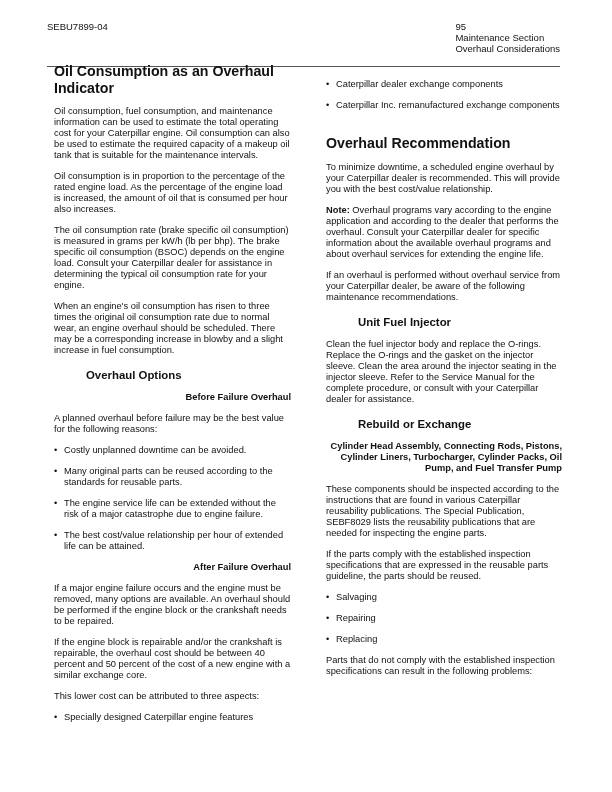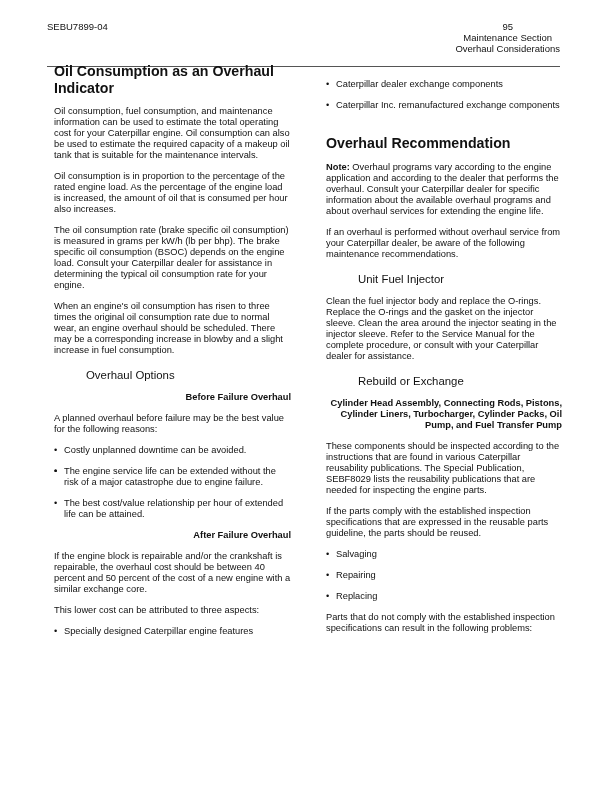--- a/index.html
+++ b/index.html
@@ -1,27 +1,27 @@
 <!DOCTYPE html>
 <html><head>
 <meta charset="utf-8">
 <style>
   html, body { margin: 0; padding: 0; background: #ffffff; }
   body {
     width: 612px; height: 792px; position: relative; overflow: hidden;
     font-family: "Liberation Sans", sans-serif; color: #111111;
   }
   .hdr-left { position: absolute; left: 47px; top: 21px; font-size: 9.5px; }
-  .hdr-right { position: absolute; right: 52px; top: 21px; font-size: 9.5px; text-align: center; line-height: 11.2px; }
+  .hdr-right { position: absolute; right: 52px; top: 21px; font-size: 9.5px; text-align: left; line-height: 11.2px; }
   .rule { position: absolute; left: 47px; right: 52px; top: 66px; height: 0; border-top: 1px solid #555555; }
   .col { position: absolute; top: 63px; width: 237px; }
   .col-left { left: 54px; }
   .col-right { left: 326px; top: 79px; width: 236px; }
   h1 { font-size: 14.2px; font-weight: bold; margin: 0 0 10px 0; line-height: 16.5px; }
-  h2 { font-size: 11.4px; font-weight: normal; margin: 0 0 10px 0; line-height: 13px; padding-left: 32px; }
+  h2 { font-size: 11.4px; font-weight: bold; margin: 0 0 10px 0; line-height: 13px; padding-left: 32px; }
   h3 { font-size: 9.3px; font-weight: bold; margin: 0 0 10px 0; line-height: 11px; text-align: right; }
   p { font-size: 9.3px; line-height: 11px; margin: 0 0 10px 0; }
   ul { list-style: none; margin: 0; padding: 0; }
   li { font-size: 9.3px; line-height: 11px; margin: 0 0 10px 0; padding-left: 10px; position: relative; }
   li .bullet { position: absolute; left: 0; top: 0; }
   .note-label { font-weight: bold; }
 </style>
 </head>
 <body>
 
@@ -37,38 +37,40 @@
   <h1>Oil Consumption as an Overhaul Indicator</h1>
   <p>Oil consumption, fuel consumption, and maintenance information can be used to estimate the total operating cost for your Caterpillar engine. Oil consumption can also be used to estimate the required capacity of a makeup oil tank that is suitable for the maintenance intervals.</p>
   <p>Oil consumption is in proportion to the percentage of the rated engine load. As the percentage of the engine load is increased, the amount of oil that is consumed per hour also increases.</p>
   <p>The oil consumption rate (brake specific oil consumption) is measured in grams per kW/h (lb per bhp). The brake specific oil consumption (BSOC) depends on the engine load. Consult your Caterpillar dealer for assistance in determining the typical oil consumption rate for your engine.</p>
   <p>When an engine's oil consumption has risen to three times the original oil consumption rate due to normal wear, an engine overhaul should be scheduled. There may be a corresponding increase in blowby and a slight increase in fuel consumption.</p>
   <h2 style="margin-top:13px;">Overhaul Options</h2>
   <h3>Before Failure Overhaul</h3>
   <p>A planned overhaul before failure may be the best value for the following reasons:</p>
   <ul>
     <li><span class="bullet">•</span><span>Costly unplanned downtime can be avoided.</span></li>
-    <li><span class="bullet">•</span></li>
+    <li><span class="bullet">•</span><span>Many original parts can be reused according to the standards for reusable parts.</span></li>
     <li><span class="bullet">•</span><span>The engine service life can be extended without the risk of a major catastrophe due to engine failure.</span></li>
     <li><span class="bullet">•</span><span>The best cost/value relationship per hour of extended life can be attained.</span></li>
   </ul>
   <h3>After Failure Overhaul</h3>
+  <p>If a major engine failure occurs and the engine must be removed, many options are available. An overhaul should be performed if the engine block or the crankshaft needs to be repaired.</p>
   <p>If the engine block is repairable and/or the crankshaft is repairable, the overhaul cost should be between 40 percent and 50 percent of the cost of a new engine with a similar exchange core.</p>
   <p>This lower cost can be attributed to three aspects:</p>
   <ul>
     <li><span class="bullet">•</span><span>Specially designed Caterpillar engine features</span></li>
   </ul>
 </div>
 
 <div class="col col-right">
   <ul>
     <li><span class="bullet">•</span><span>Caterpillar dealer exchange components</span></li>
     <li><span class="bullet">•</span><span>Caterpillar Inc. remanufactured exchange components</span></li>
   </ul>
   <h1 style="margin-top:24px;">Overhaul Recommendation</h1>
+  <p>To minimize downtime, a scheduled engine overhaul by your Caterpillar dealer is recommended. This will provide you with the best cost/value relationship.</p>
   <p><span class="note-label">Note:</span><span> Overhaul programs vary according to the engine application and according to the dealer that performs the overhaul. Consult your Caterpillar dealer for specific information about the available overhaul programs and about overhaul services for extending the engine life.</span></p>
   <p>If an overhaul is performed without overhaul service from your Caterpillar dealer, be aware of the following maintenance recommendations.</p>
   <h2 style="margin-top:13px;">Unit Fuel Injector</h2>
   <p>Clean the fuel injector body and replace the O-rings. Replace the O-rings and the gasket on the injector sleeve. Clean the area around the injector seating in the injector sleeve. Refer to the Service Manual for the complete procedure, or consult with your Caterpillar dealer for assistance.</p>
   <h2 style="margin-top:13px;">Rebuild or Exchange</h2>
   <h3>Cylinder Head Assembly, Connecting Rods, Pistons, Cylinder Liners, Turbocharger, Cylinder Packs, Oil Pump, and Fuel Transfer Pump</h3>
   <p>These components should be inspected according to the instructions that are found in various Caterpillar reusability publications. The Special Publication, SEBF8029 lists the reusability publications that are needed for inspecting the engine parts.</p>
   <p>If the parts comply with the established inspection specifications that are expressed in the reusable parts guideline, the parts should be reused.</p>
   <ul>
     <li><span class="bullet">•</span><span>Salvaging</span></li>

